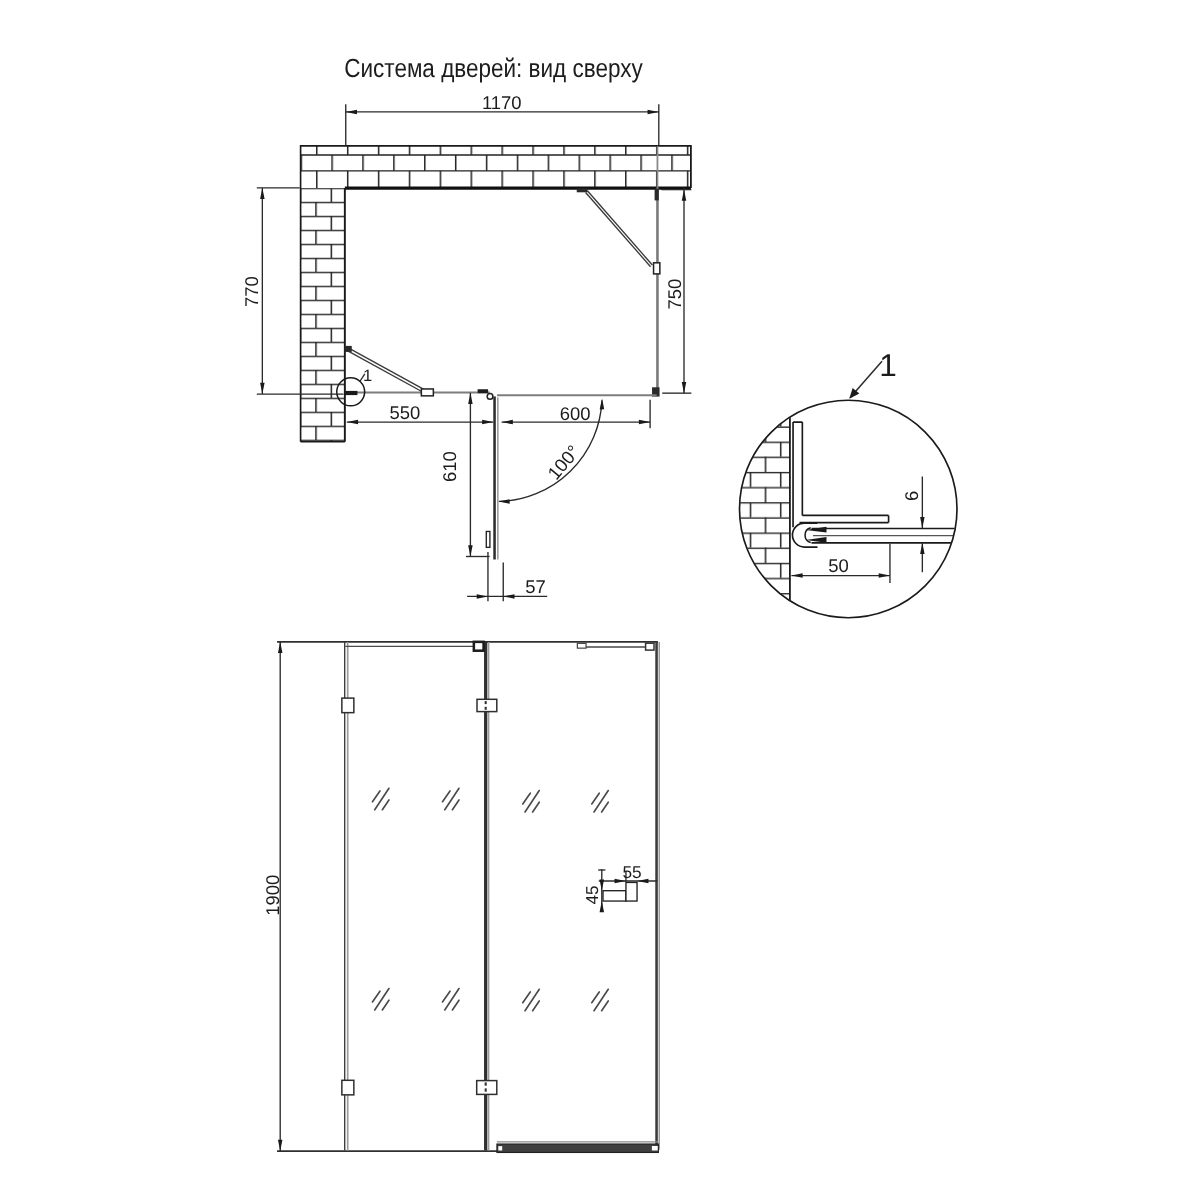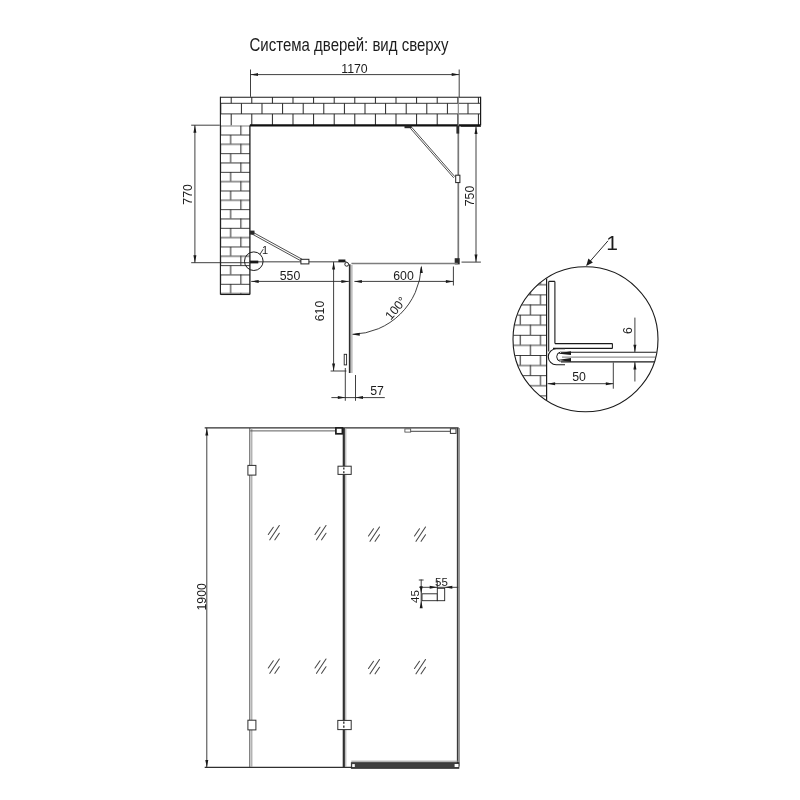--- a/index.html
+++ b/index.html
@@ -1,16 +1,16 @@
 <!DOCTYPE html>
 <html><head>
 <meta charset="utf-8">
 <style>
   html,body{margin:0;padding:0;background:#fff;}
-  .wrap{width:636px;height:800px;position:relative;font-family:"Liberation Sans", sans-serif;margin-left:20px;}
+  .wrap{width:636px;height:800px;position:relative;font-family:"Liberation Sans", sans-serif;}
   svg{display:block;}
   text{font-family:"Liberation Sans", sans-serif;fill:#1c1c1c;}
 </style>
 </head>
 <body>
 <div class="wrap">
 <svg width="800" height="800" viewBox="0 0 800 800">
 <defs>
   <pattern id="brick" patternUnits="userSpaceOnUse" x="205.5" y="97.2" width="20.6" height="18.66">
     <rect width="20.6" height="18.66" fill="#fff"></rect>

